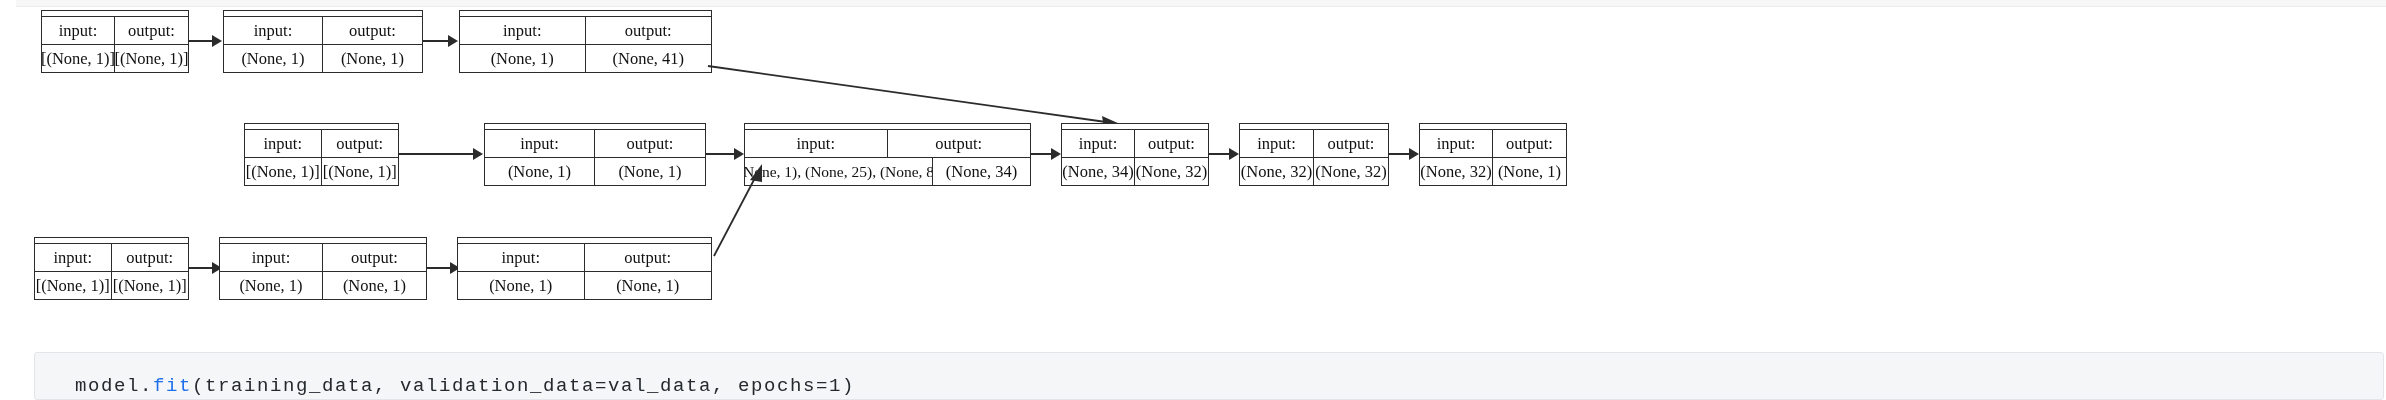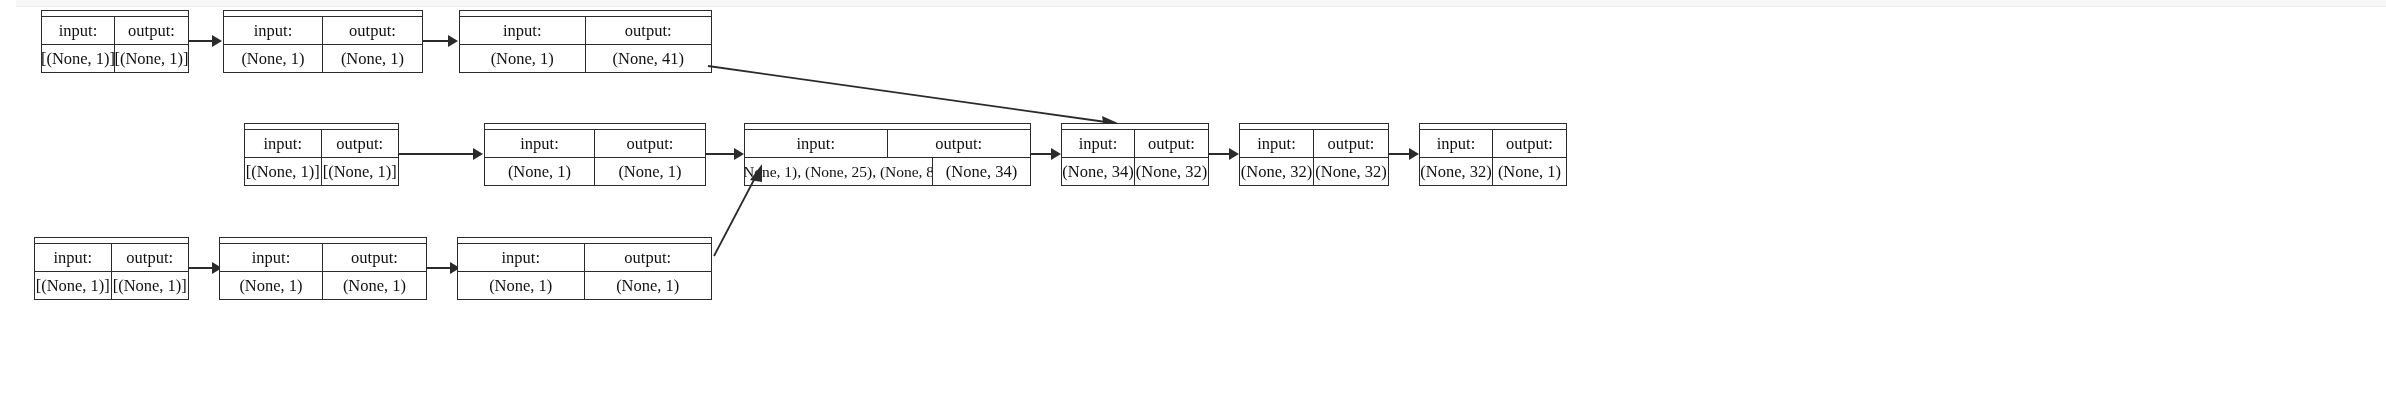--- a/index.html
+++ b/index.html
@@ -266,14 +266,17 @@
       <div class="cell">(None, 1)</div>
       <div class="cell">(None, 1)</div>
     </div>
   </div>
 
   <svg class="diag" style="left:696px;top:160px;width:60px;height:100px;" viewBox="0 0 60 100">
     <line x1="2" y1="96" x2="44" y2="16" stroke="#2b2b2b" stroke-width="1.8"></line>
     <polygon points="50,4 38,20 50,22" fill="#2b2b2b"></polygon>
   </svg>
 
+  <div class="codecell">
+    <div class="codeline"><span>model.</span><span class="kw">fit</span><span>(training_data, validation_data=val_data, epochs=1)</span></div>
+  </div>
 
 </div>
 
 </body></html>

